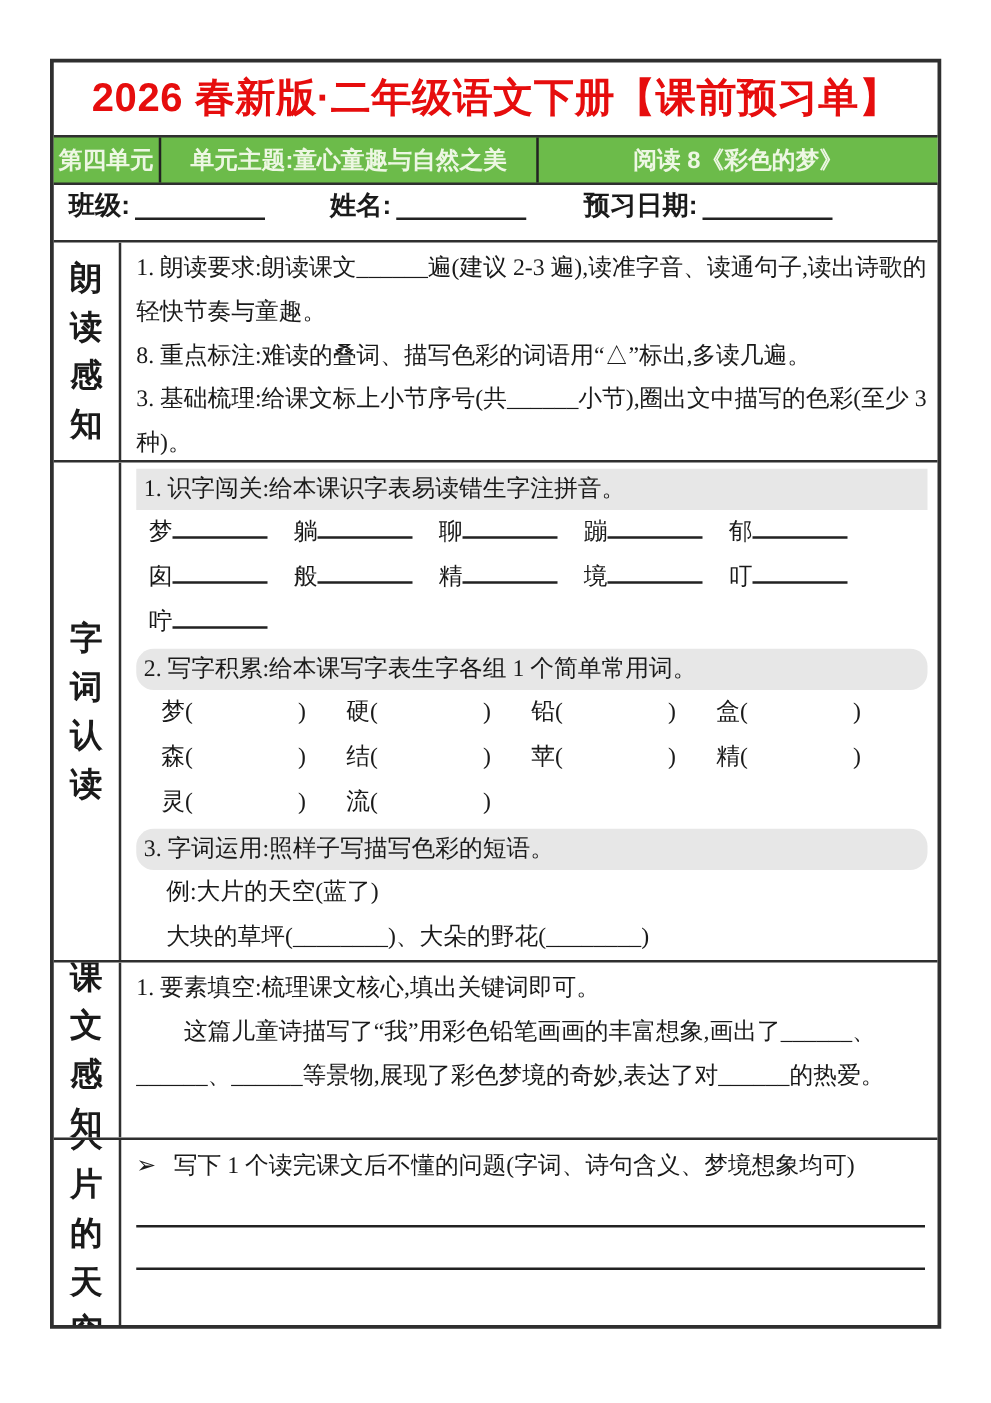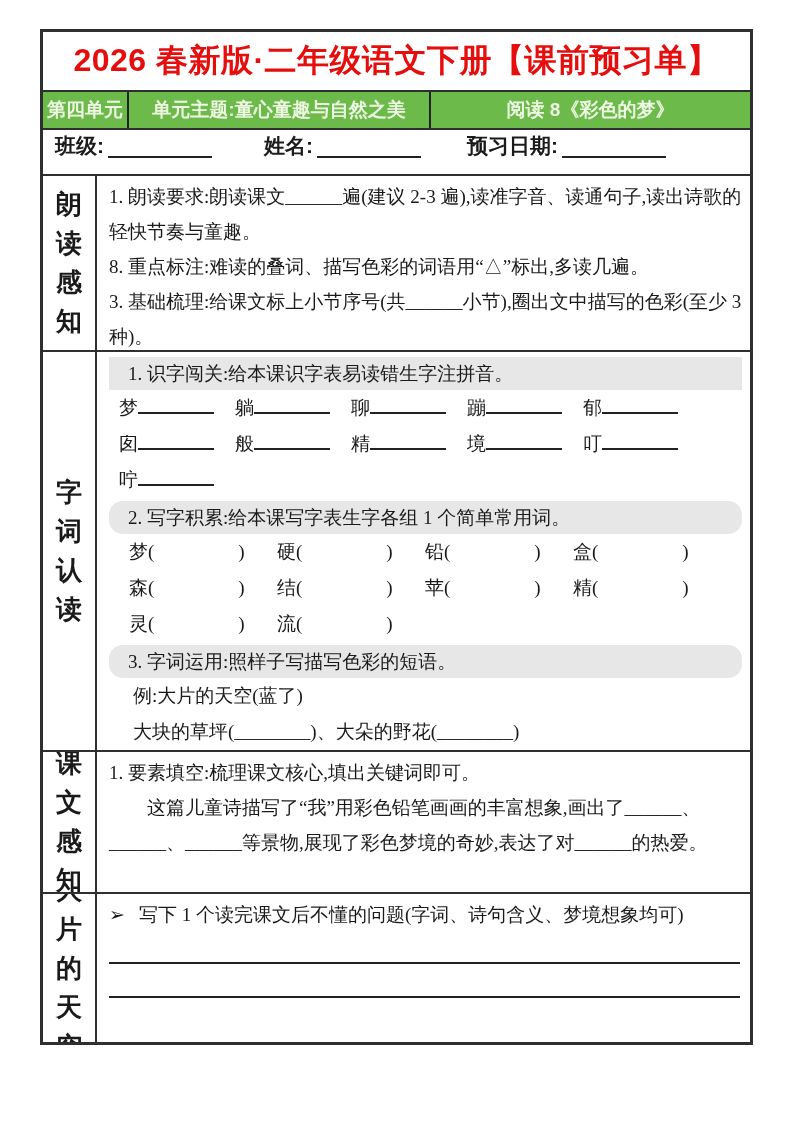--- a/index.html
+++ b/index.html
@@ -1,20 +1,20 @@
 <!DOCTYPE html>
 <html><head>
 <meta charset="utf-8">
 <style>
   * { box-sizing: border-box; margin: 0; padding: 0; }
   html, body { width: 793px; height: 1122px; background: #ffffff; }
   body { position: relative; font-family: "Liberation Sans", sans-serif; color: #1a1a1a; }
 
   .sheet {
-    position: absolute; left: 40px; top: 29px;
+    position: absolute; left: 40px; top: 47px;
     width: 713px; height: 1016px;
     border: 3px solid #2f2f2f;
     display: flex; flex-direction: column;
     background: #fff;
   }
 
   
   .title-row {
     height: 58px; flex: none;
     display: flex; align-items: center; justify-content: center;
@@ -63,21 +63,21 @@
   }
 
   .content-cell {
     flex: 1; padding: 3px 8px 0 12px;
     font-family: "Liberation Serif", serif;
     font-size: 19px; overflow: hidden;
   }
   .content-cell p { line-height: 35px; }
 
   
-  .band { background: #e7e7e7; line-height: 33px; padding-left: 19px; margin-top: 2px; }
+  .band { background: #e7e7e7; line-height: 33px; padding-left: 6px; margin-top: 2px; }
   .band.m { margin-top: 3px; border-radius: 14px; }
 
   
   .char-row { margin-left: 10px; line-height: 36px; height: 36px; white-space: nowrap; }
   .pinyin-item { display: inline-block; width: 116px; }
   .pinyin-item .blank { display: inline-block; width: 76px; height: 22px; border-bottom: 2px solid #222; vertical-align: baseline; }
   .word-row { margin-left: 20px; line-height: 36px; height: 36px; white-space: nowrap; }
   .word-item { display: inline-block; width: 148px; }
   .word-item .paren-gap { display: inline-block; width: 84px; height: 1px; }
 

